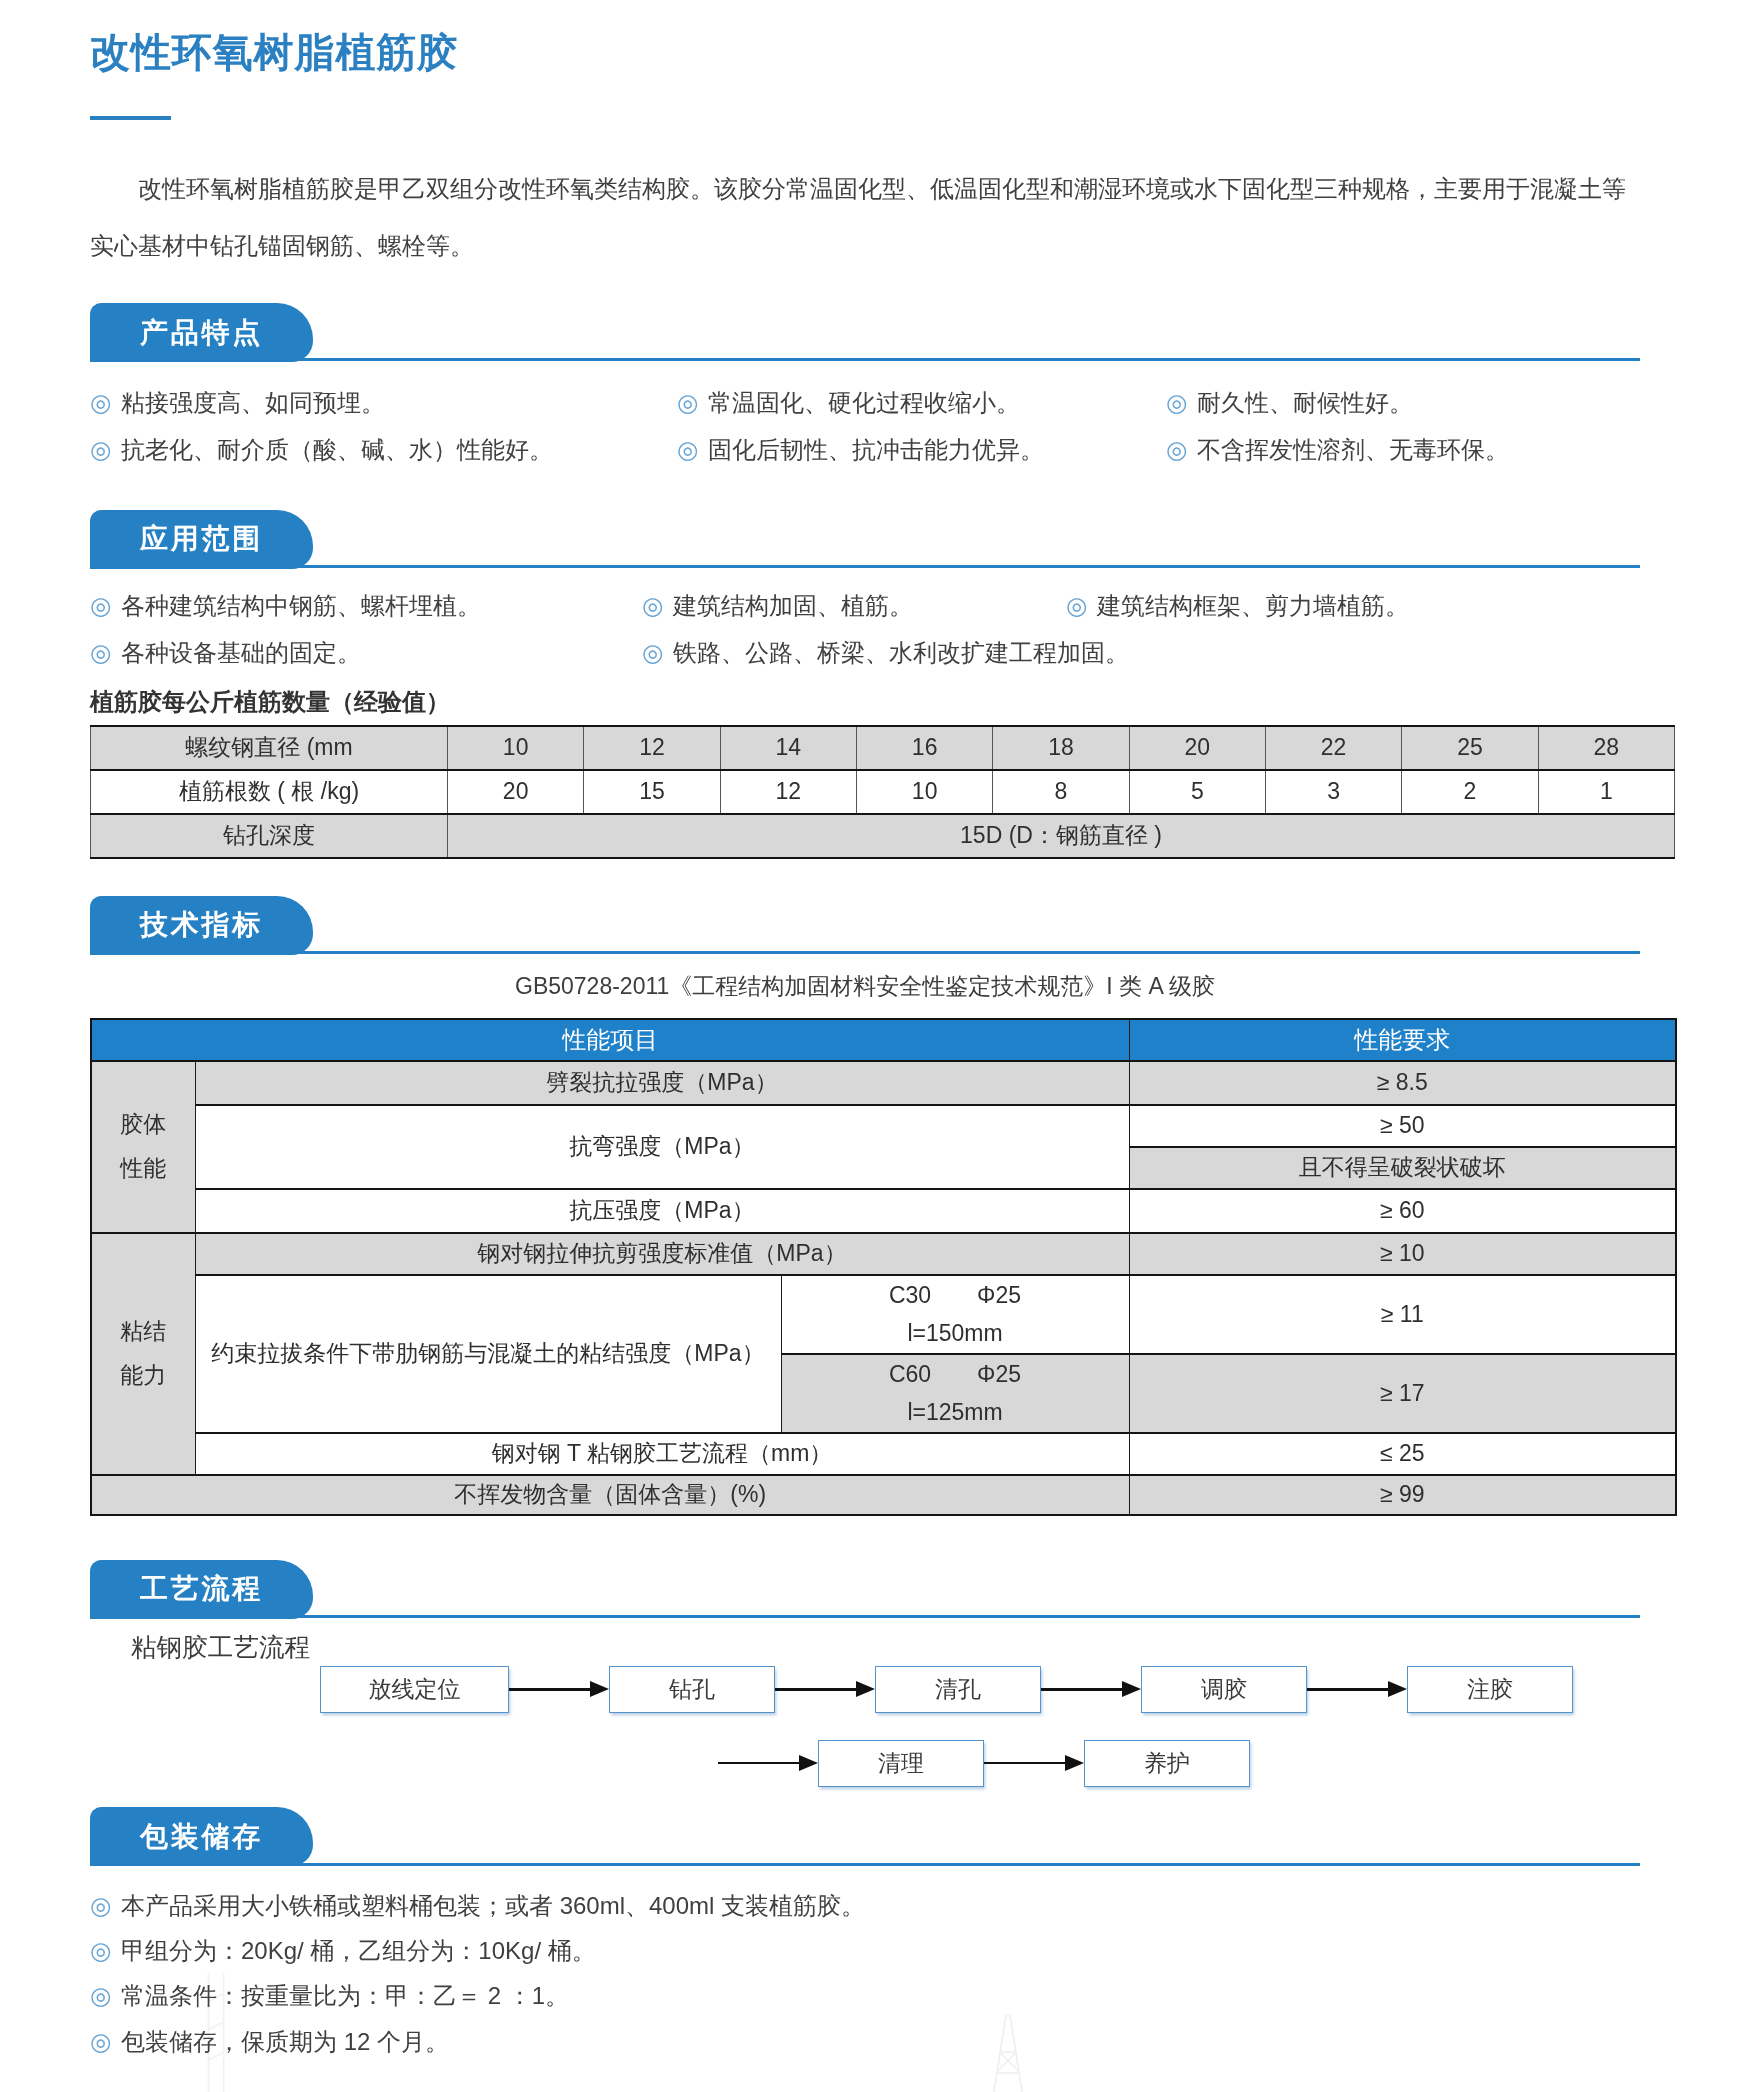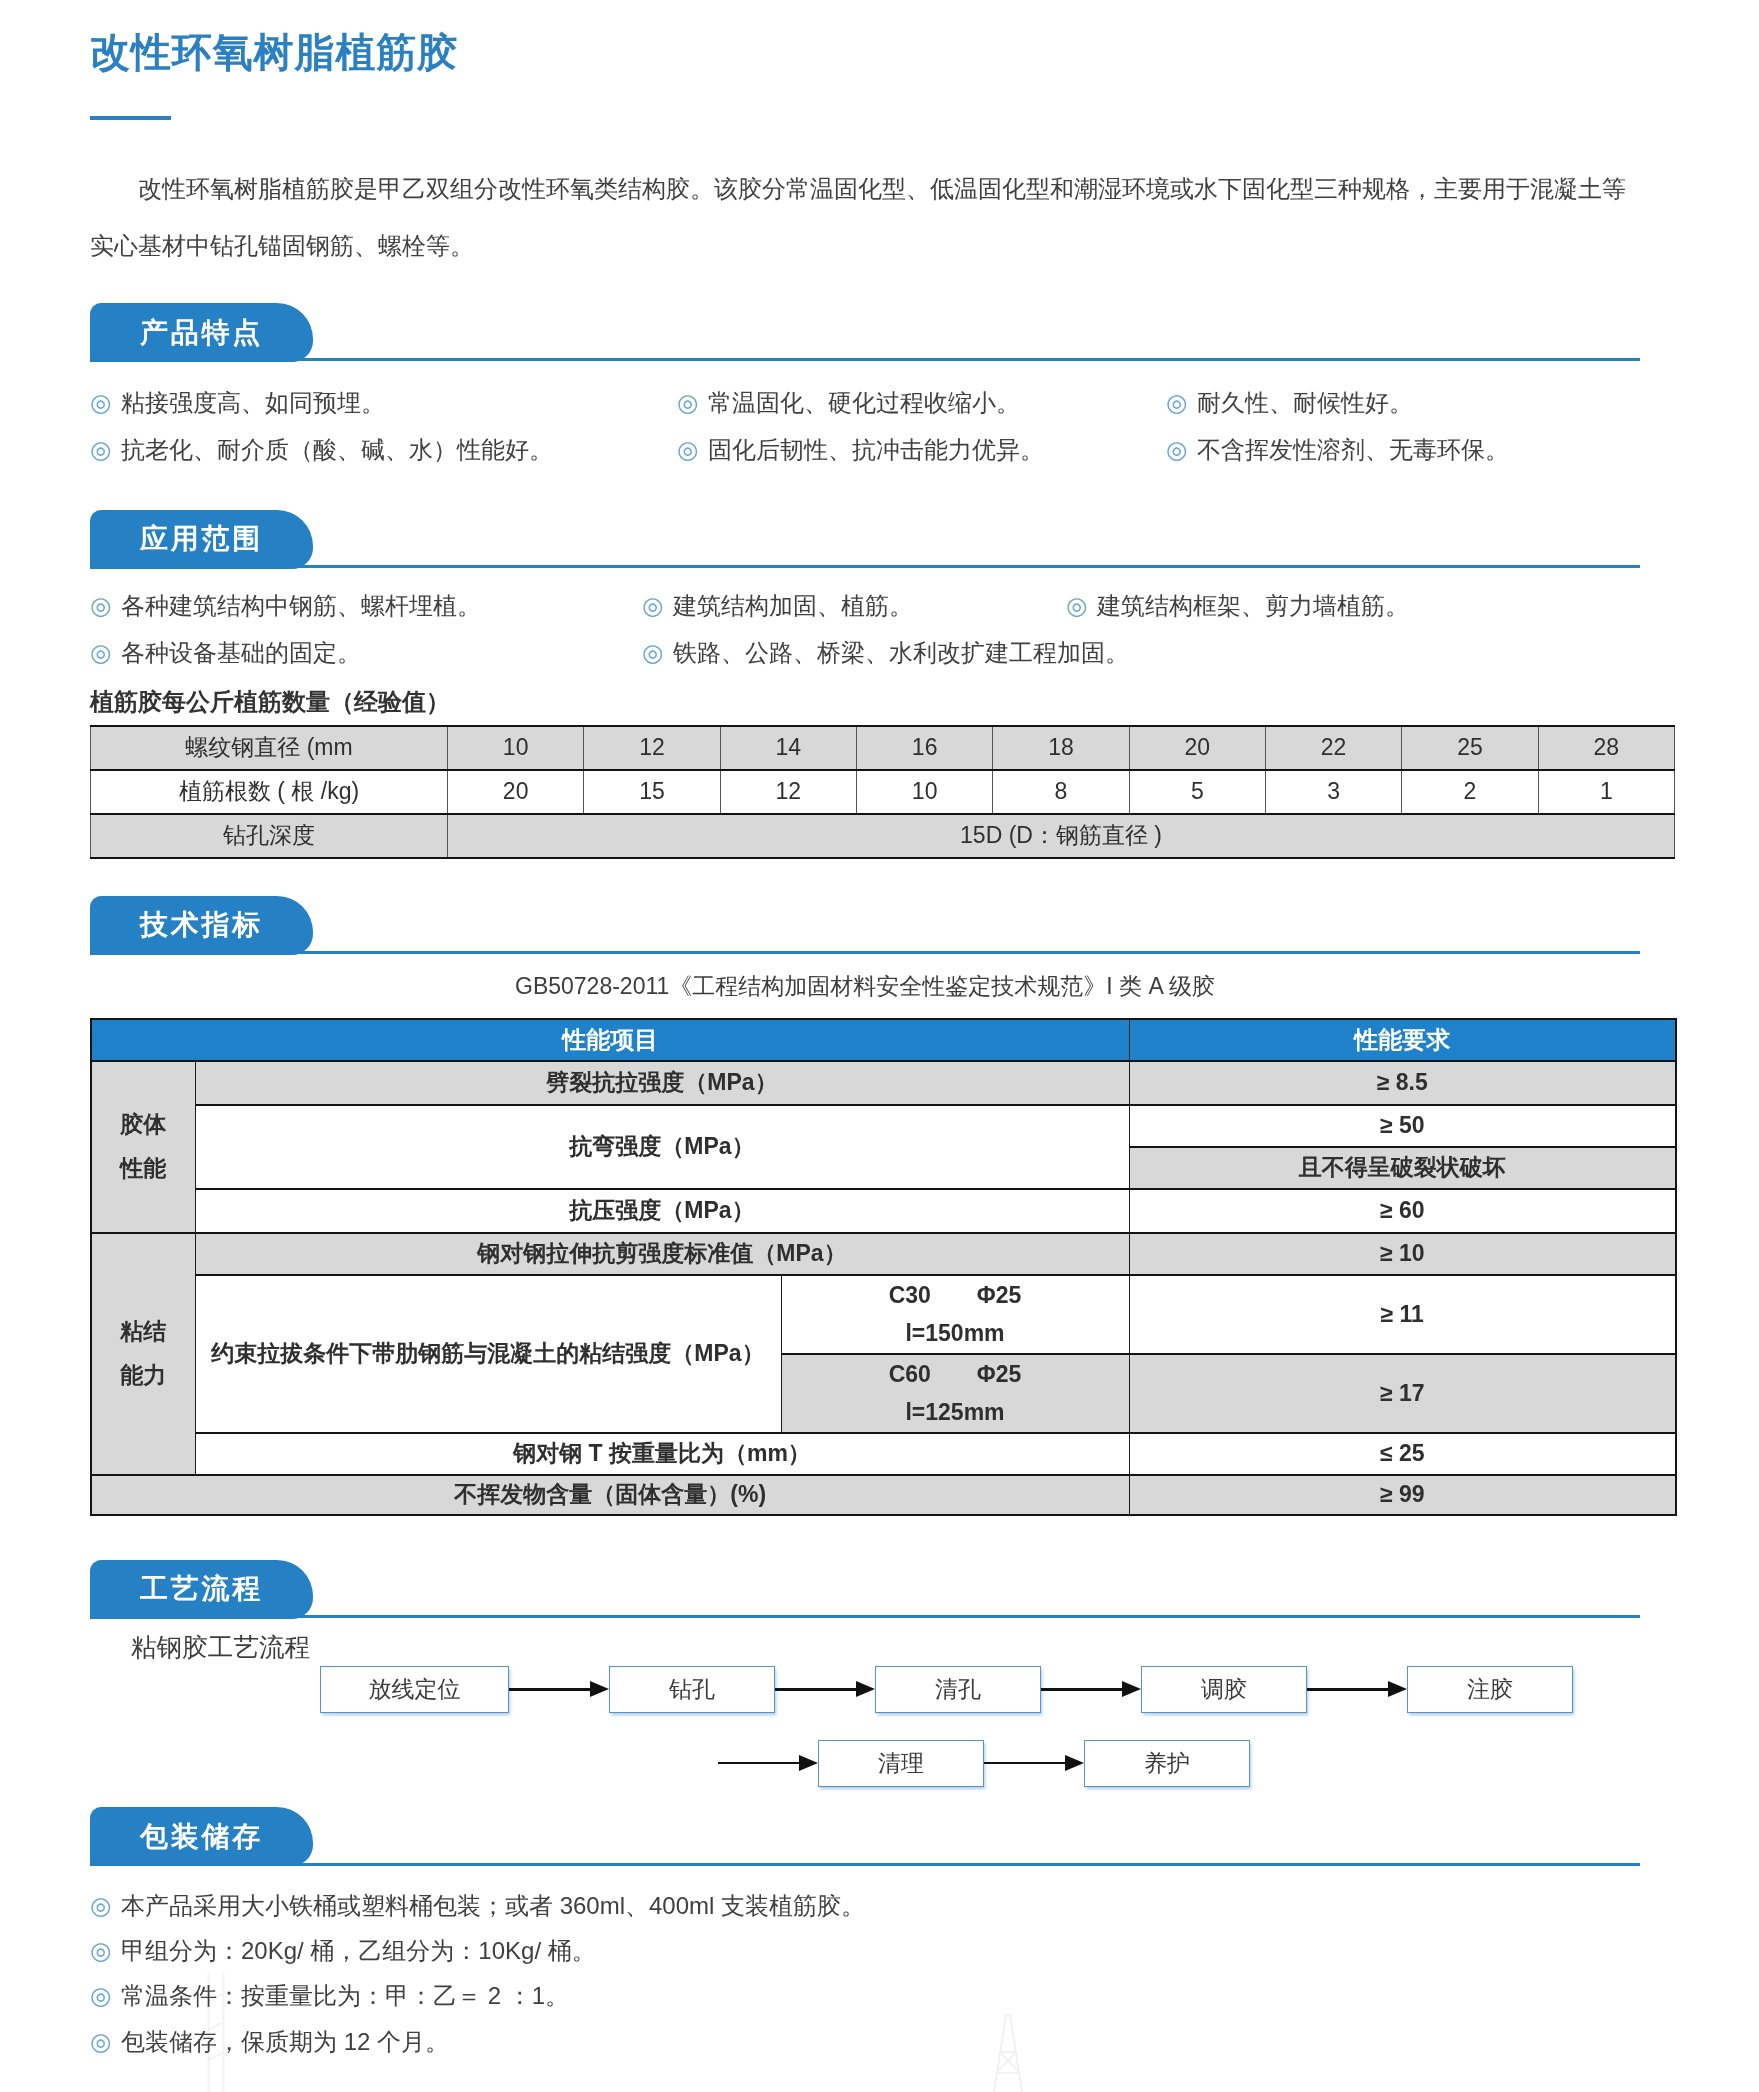--- a/index.html
+++ b/index.html
@@ -43,21 +43,21 @@
   table.rebar .grey { background:#d8d8d8; }
 
   
   .std-line { margin-top:17px; text-align:center; font-size:23px; color:#3d3d3d; line-height:30px; }
   table.specs {
     margin-top:17px; width:1585px; border-collapse:collapse; table-layout:fixed;
     border:2.8px solid #141414; font-size:23px; color:#2f2f2f;
   }
   table.specs th, table.specs td {
     border:1.9px solid #1c1c1c; border-top:2.8px solid #141414; border-bottom:2.8px solid #141414;
-    text-align:center; vertical-align:middle; font-weight:bold;
+    text-align:center; vertical-align:middle; font-weight:normal;
   }
   table.specs th.blue { background:#1f81c9; color:#ffffff; height:42px; font-size:24px; }
   table.specs .grey { background:#d8d8d8; }
   .vgroup { display:inline-block; width:2.05em; word-break:break-all; line-height:1.9; text-align:center; }
   .two-line div { line-height:38px; }
 
   
   .flow-subtitle { margin-top:13.2px; font-size:25.6px; color:#3d3d3d; line-height:32px;margin-left:41px; }
   .flow-row { display:flex; align-items:center; height:49px; }
   .flow-row1 { margin-top:1.9px; margin-left:230px; }
@@ -250,21 +250,21 @@
       <td>≥ 11</td>
     </tr>
     <tr style="height:79px;">
       <td class="grey two-line">
         <div>C60　　Φ25</div>
         <div>l=125mm</div>
       </td>
       <td class="grey">≥ 17</td>
     </tr>
     <tr style="height:42px;">
-      <td colspan="2">钢对钢 T 按重量比为（mm）</td>
+      <td colspan="2">钢对钢 T 粘钢胶工艺流程（mm）</td>
       <td>≤ 25</td>
     </tr>
     <tr style="height:40px;">
       <td class="grey" colspan="3">不挥发物含量（固体含量）(%)</td>
       <td class="grey">≥ 99</td>
     </tr>
   </tbody>
     </table>
 
   <div class="sec-header mt48">

